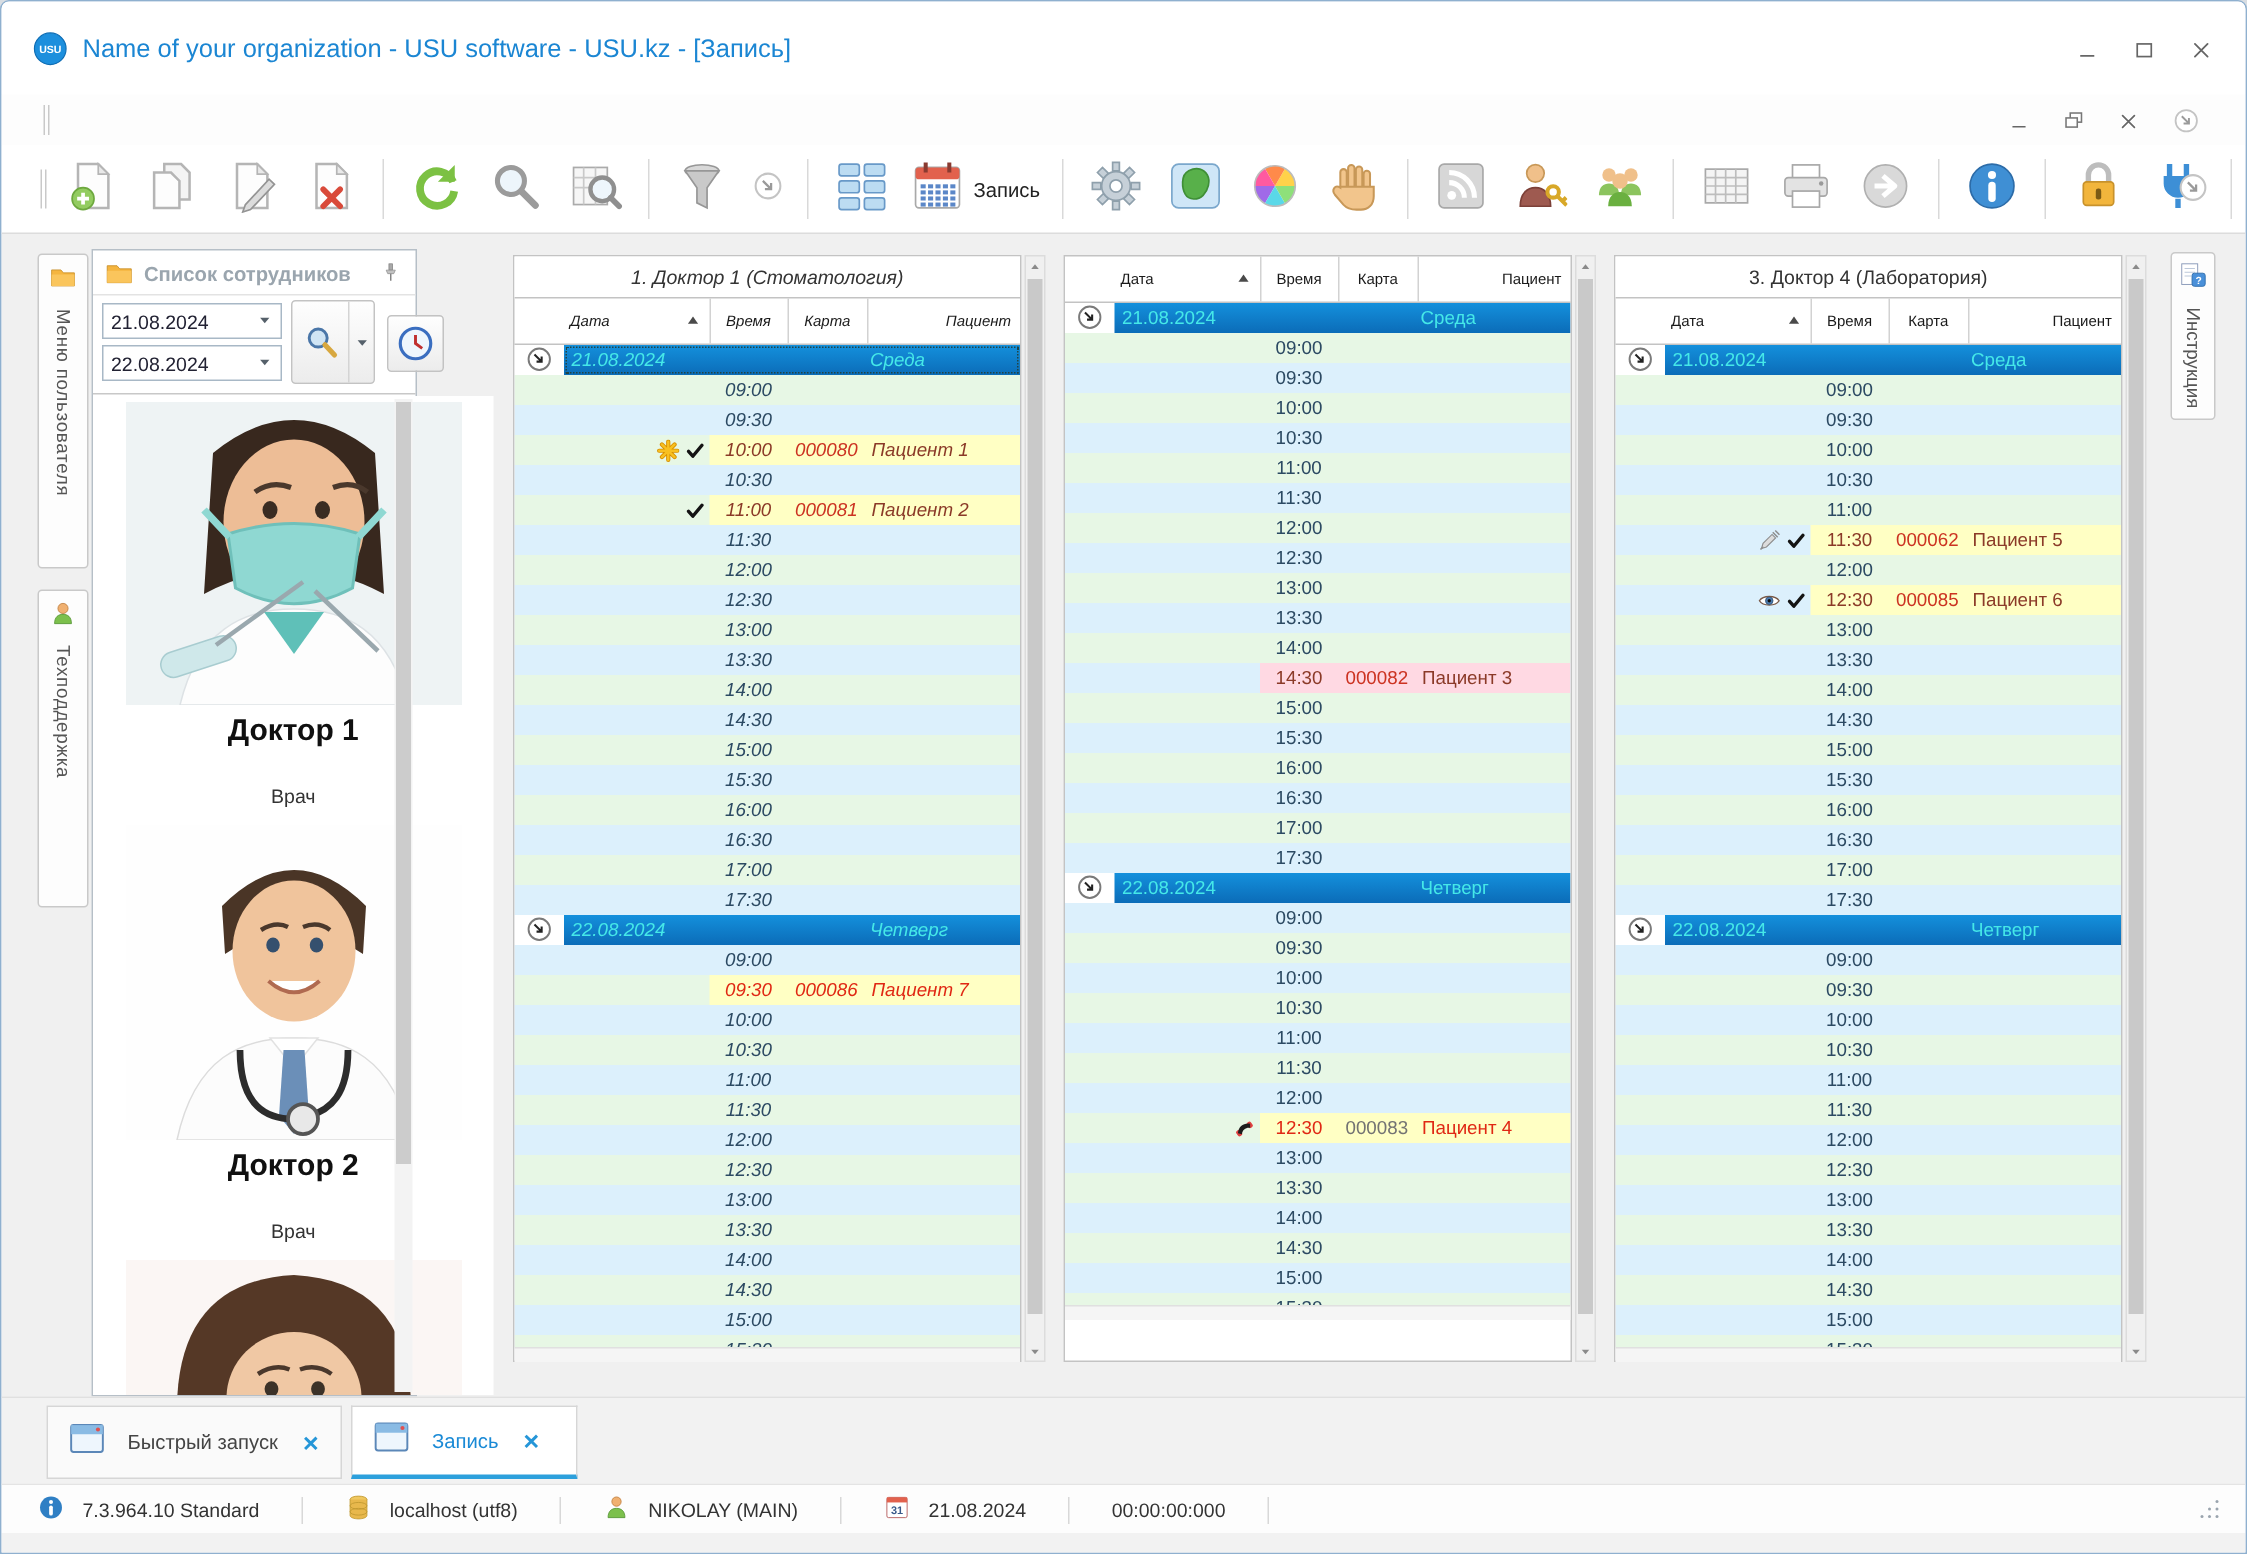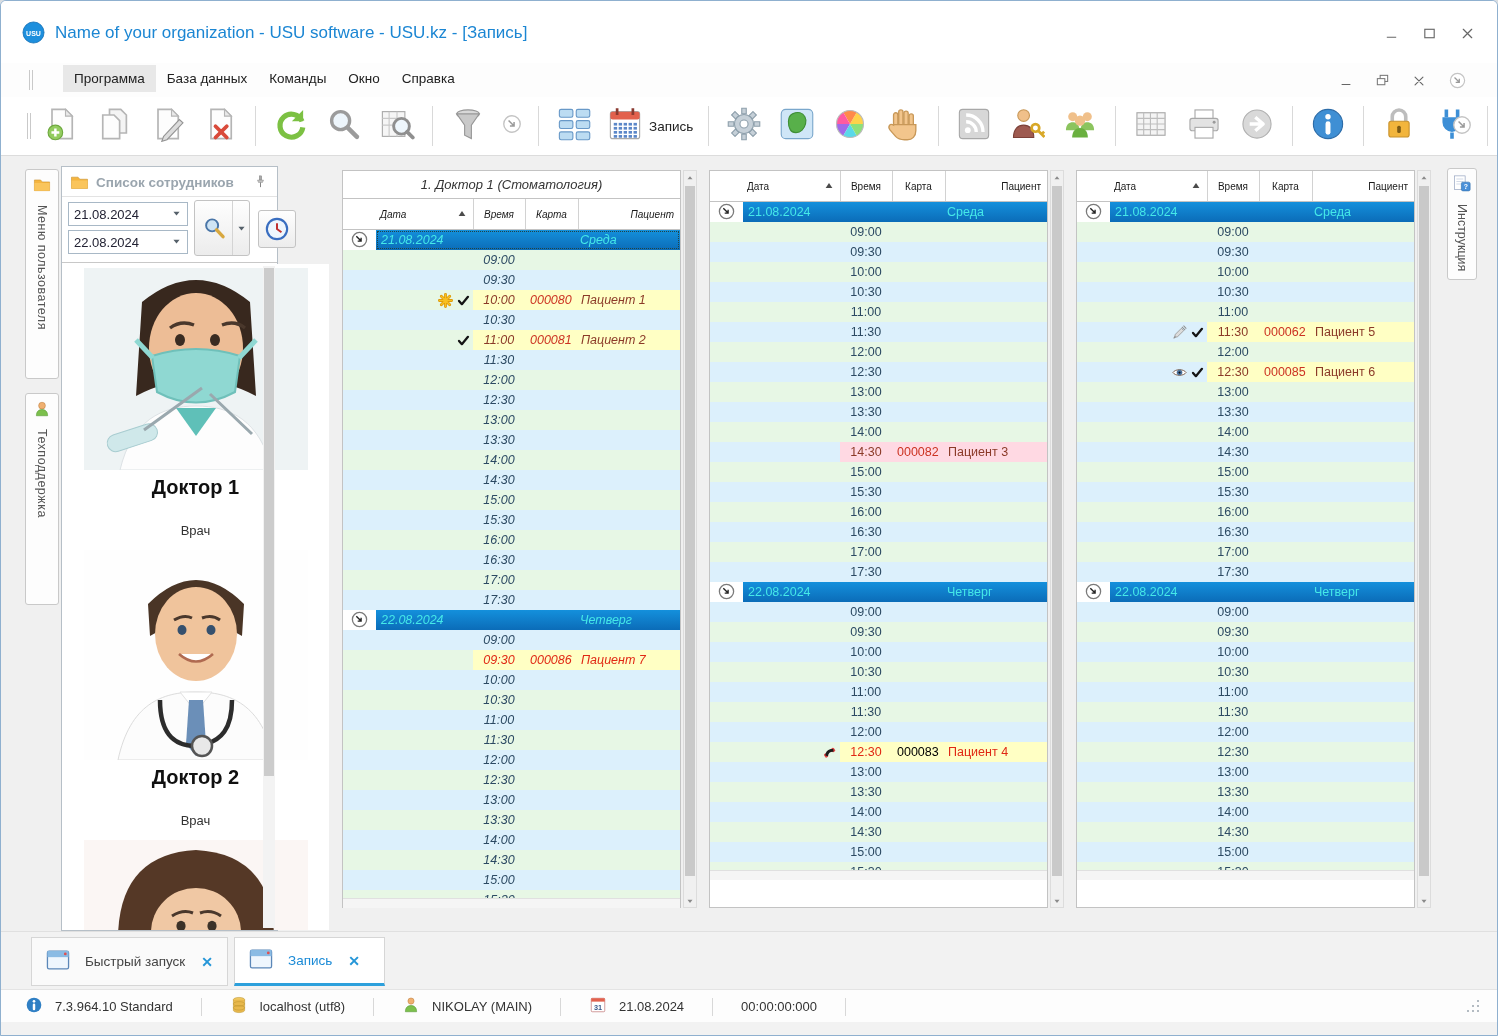--- a/index.html
+++ b/index.html
@@ -151,27 +151,20 @@
         </span>
     </span>
   </div>
 
   <div class="menubar">
     <span class="drag-handle"></span>
     <span class="menu-logo" id="menu-logo"><svg width="20" height="20" viewBox="0 0 32 32">
           <circle cx="16" cy="16" r="13.5" fill="#1d8fdd" stroke="#0f6db4"></circle>
           <text x="16" y="20" font-size="9" font-weight="bold" fill="#fff" text-anchor="middle" font-family="Liberation Sans,sans-serif">USU</text>
         </svg></span>
-    <div class="menu-items" id="menu-items">
-        <div class="menu-item active">Программа</div>
-        <div class="menu-item">База данных</div>
-        <div class="menu-item">Команды</div>
-        <div class="menu-item">Окно</div>
-        <div class="menu-item">Справка</div>
-      </div>
     <span class="mdictl">
       <span id="mdi-min"><svg width="14" height="14" viewBox="0 0 32 32">
             <path d="M6 24h20" stroke="#666" stroke-width="2.6"></path>
           </svg></span>
       <span id="mdi-restore"><svg width="15" height="15" viewBox="0 0 32 32">
             <rect x="11" y="5" width="16" height="13" fill="#fff" stroke="#777" stroke-width="2.2"></rect>
             <rect x="5" y="12" width="16" height="13" fill="#fff" stroke="#777" stroke-width="2.2"></rect>
           </svg></span>
       <span id="mdi-close"><svg width="14" height="14" viewBox="0 0 32 32">
             <path d="M7 7l18 18M25 7L7 25" stroke="#666" stroke-width="2.6" stroke-linecap="round"></path>
@@ -822,21 +815,21 @@
               <div class="apt-icons">
                 <span style="height: 15px;"><svg width="15" height="15" viewBox="0 0 32 32">
                     <g transform="rotate(-38 16 16)">
                       <rect x="3" y="12" width="7" height="9" rx="2.6" fill="#e04040"></rect>
                       <rect x="22" y="12" width="7" height="9" rx="2.6" fill="#e04040"></rect>
                       <path d="M5 15.5c7-7 15-7 22 0l-3.5 4.6c-5-4.6-10-4.6-15 0z" fill="#1c1c1c"></path>
                     </g>
                   </svg></span>
               </div>
               <span class="c-time" style="color: rgb(224, 40, 20);">12:30</span>
-              <span class="c-card" style="color: #000000;">000083</span>
+              <span class="c-card" style="color: #737373;">000083</span>
               <span class="c-pat" style="color: rgb(224, 40, 20);">Пациент 4</span>
             </div>
             <div class="row" style="background: rgb(220, 240, 252);">
               <span class="c-time">13:00</span>
             </div>
             <div class="row" style="background: rgb(231, 247, 229);">
               <span class="c-time">13:30</span>
             </div>
             <div class="row" style="background: rgb(220, 240, 252);">
               <span class="c-time">14:00</span>
@@ -860,20 +853,21 @@
             </svg>
           </div>
           <div class="thumb" style="top: 15px; height: 690px;"></div>
           <div class="arr" style="bottom: 0px;">
             <svg width="10" height="10" viewBox="0 0 32 32">
               <path d="M16 22L8 12h16z" fill="#8a8a8a"></path>
             </svg>
           </div>
         </div>
         <div class="sched-col" style="left: 1075px;">
+          <div class="col-title">3. Доктор 4 (Лаборатория)</div>
           <div class="col-head">
             <div class="hc" style="left: 37px; width: 88px; justify-content: flex-start;">Дата</div>
             <span style="position: absolute; left: 113px; top: 9px;"><svg width="12" height="12" viewBox="0 0 32 32">
                 <path d="M16 8l9 13H7z" fill="#4a4a4a"></path>
               </svg></span>
             <div class="hc" style="left: 130px; width: 52px; justify-content: center;">Время</div>
             <div class="hc" style="left: 182px; width: 53px; justify-content: center;">Карта</div>
             <div class="hc" style="left: 235px; width: 96px; justify-content: flex-end;">Пациент</div>
             <div class="hsep" style="left: 130px;"></div>
             <div class="hsep" style="left: 182px;"></div>

